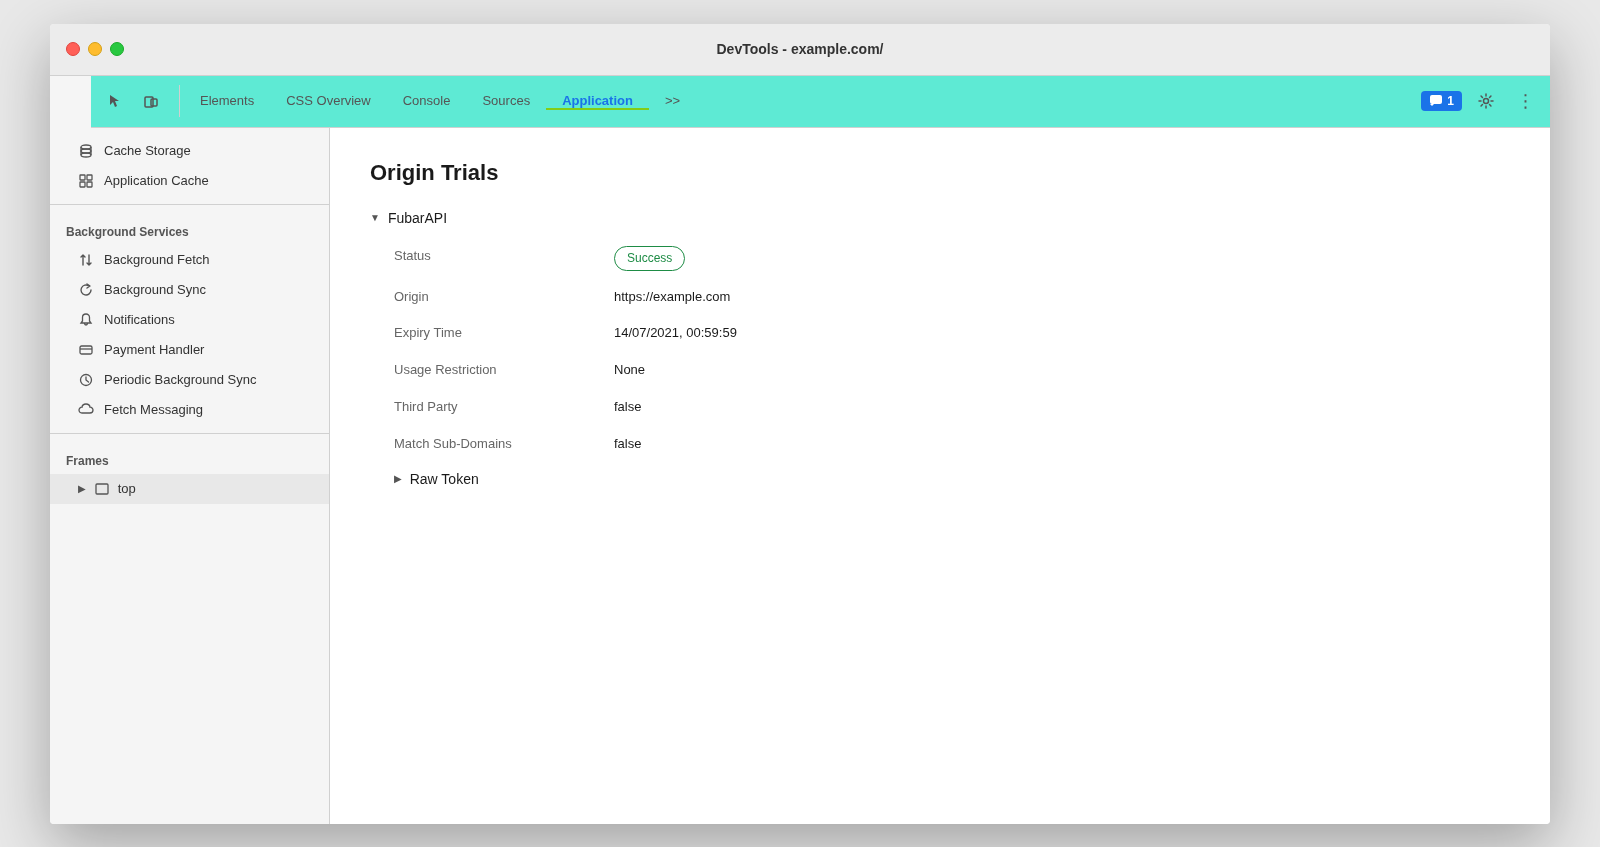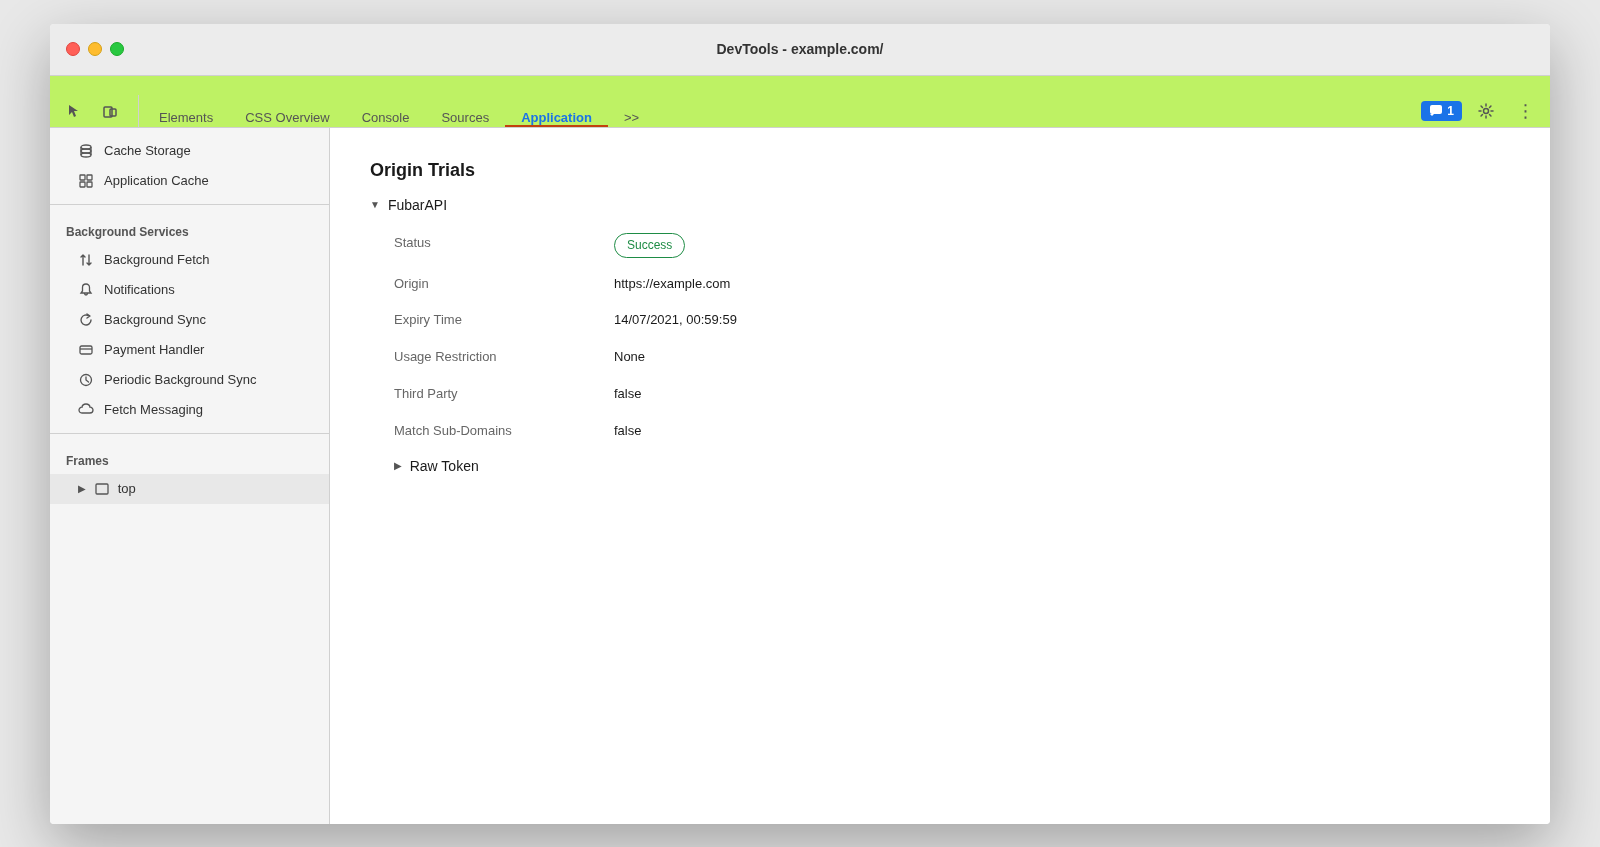--- a/index.html
+++ b/index.html
@@ -47,27 +47,28 @@
     .traffic-light.maximize { background: #28c840; border: 1px solid #1aab29; }
     .titlebar-title {
       position: absolute;
       left: 50%;
       transform: translateX(-50%);
       font-size: 14px;
       font-weight: 600;
       color: #333;
     }
     .toolbar {
-      background: #bef264;
+      background: #5eead4;
       height: 52px;
       display: flex;
-      align-items: flex-end;
+      align-items: center;
       border-bottom: 1px solid #d0d0d0;
       flex-shrink: 0;
       padding: 0 8px;
+      margin-left: 41px;
     }
     .toolbar-left {
       display: flex;
       align-items: center;
       gap: 4px;
       padding-right: 12px;
       border-right: 1px solid #d0d0d0;
       margin-right: 4px;
     }
     .toolbar-icon-btn {
@@ -93,21 +94,21 @@
       align-items: center;
       padding: 0 16px;
       font-size: 13px;
       color: #555;
       cursor: pointer;
       border-bottom: 2px solid transparent;
       white-space: nowrap;
     }
     .tab.active {
       color: #1a73e8;
-      border-bottom: 2px solid #c2410c;
+      border-bottom: 2px solid #84cc16;
       font-weight: 600;
     }
     .toolbar-right {
       display: flex;
       align-items: center;
       gap: 8px;
       margin-left: auto;
     }
     .notification-badge {
       background: #1a73e8;
@@ -173,24 +174,24 @@
       cursor: pointer;
       background: #e8e8e8;
     }
     .main-panel {
       flex: 1;
       background: white;
       overflow-y: auto;
       padding: 32px 40px;
     }
     .origin-trials-title {
-      font-size: 18px;
+      font-size: 22px;
       font-weight: 700;
       color: #1a1a1a;
-      margin-bottom: 16px;
+      margin-bottom: 24px;
     }
     .api-section {
       margin-bottom: 16px;
     }
     .api-header {
       display: flex;
       align-items: center;
       gap: 8px;
       font-size: 14px;
       font-weight: 500;
@@ -347,35 +348,35 @@
             <path d="M5 3 L5 13 M3 5 L5 3 L7 5" stroke="#555" stroke-width="1.4" stroke-linecap="round" stroke-linejoin="round"></path>
             <path d="M11 3 L11 13 M9 11 L11 13 L13 11" stroke="#555" stroke-width="1.4" stroke-linecap="round" stroke-linejoin="round"></path>
           </svg>
         </span>
         <span>Background Fetch</span>
       </div>
 
       <div class="sidebar-item">
         <span class="sidebar-item-icon">
           <svg width="16" height="16" viewBox="0 0 16 16" fill="none">
+            <path d="M13 8 A5 5 0 1 1 11 4" stroke="#555" stroke-width="1.4" stroke-linecap="round" fill="none"></path>
+            <path d="M9 2 L12 4 L9 6" stroke="#555" stroke-width="1.4" stroke-linecap="round" stroke-linejoin="round" fill="none"></path>
+          </svg>
+        </span>
+        <span>Background Sync</span>
+      </div>
+
+      <div class="sidebar-item">
+        <span class="sidebar-item-icon">
+          <svg width="16" height="16" viewBox="0 0 16 16" fill="none">
             <path d="M8 2 C6 2 4.5 3.5 4.5 5.5 L4.5 9 L3 11 L13 11 L11.5 9 L11.5 5.5 C11.5 3.5 10 2 8 2Z" stroke="#555" stroke-width="1.3" fill="none"></path>
             <path d="M6.5 11 Q6.5 13 8 13 Q9.5 13 9.5 11" stroke="#555" stroke-width="1.3" fill="none"></path>
           </svg>
         </span>
         <span>Notifications</span>
-      </div>
-
-      <div class="sidebar-item">
-        <span class="sidebar-item-icon">
-          <svg width="16" height="16" viewBox="0 0 16 16" fill="none">
-            <path d="M13 8 A5 5 0 1 1 11 4" stroke="#555" stroke-width="1.4" stroke-linecap="round" fill="none"></path>
-            <path d="M9 2 L12 4 L9 6" stroke="#555" stroke-width="1.4" stroke-linecap="round" stroke-linejoin="round" fill="none"></path>
-          </svg>
-        </span>
-        <span>Background Sync</span>
       </div>
 
       <div class="sidebar-item">
         <span class="sidebar-item-icon">
           <svg width="16" height="16" viewBox="0 0 16 16" fill="none">
             <rect x="2" y="4" width="12" height="8" rx="1.5" stroke="#555" stroke-width="1.3" fill="none"></rect>
             <path d="M2 7 L14 7" stroke="#555" stroke-width="1.3"></path>
           </svg>
         </span>
         <span>Payment Handler</span>

